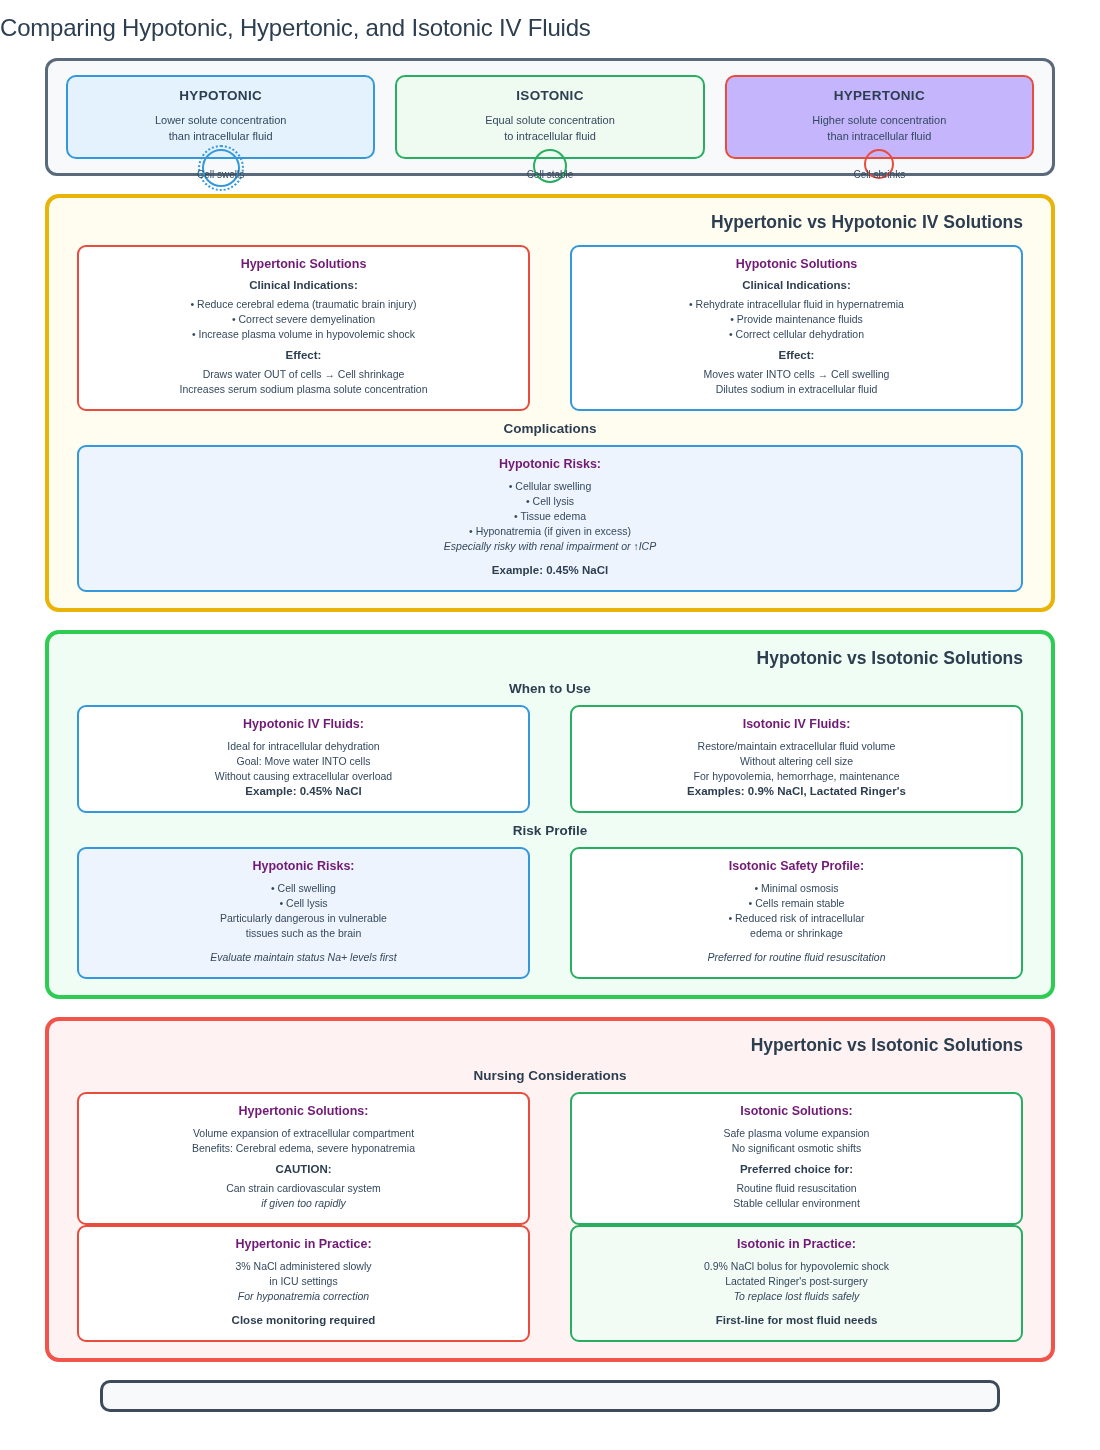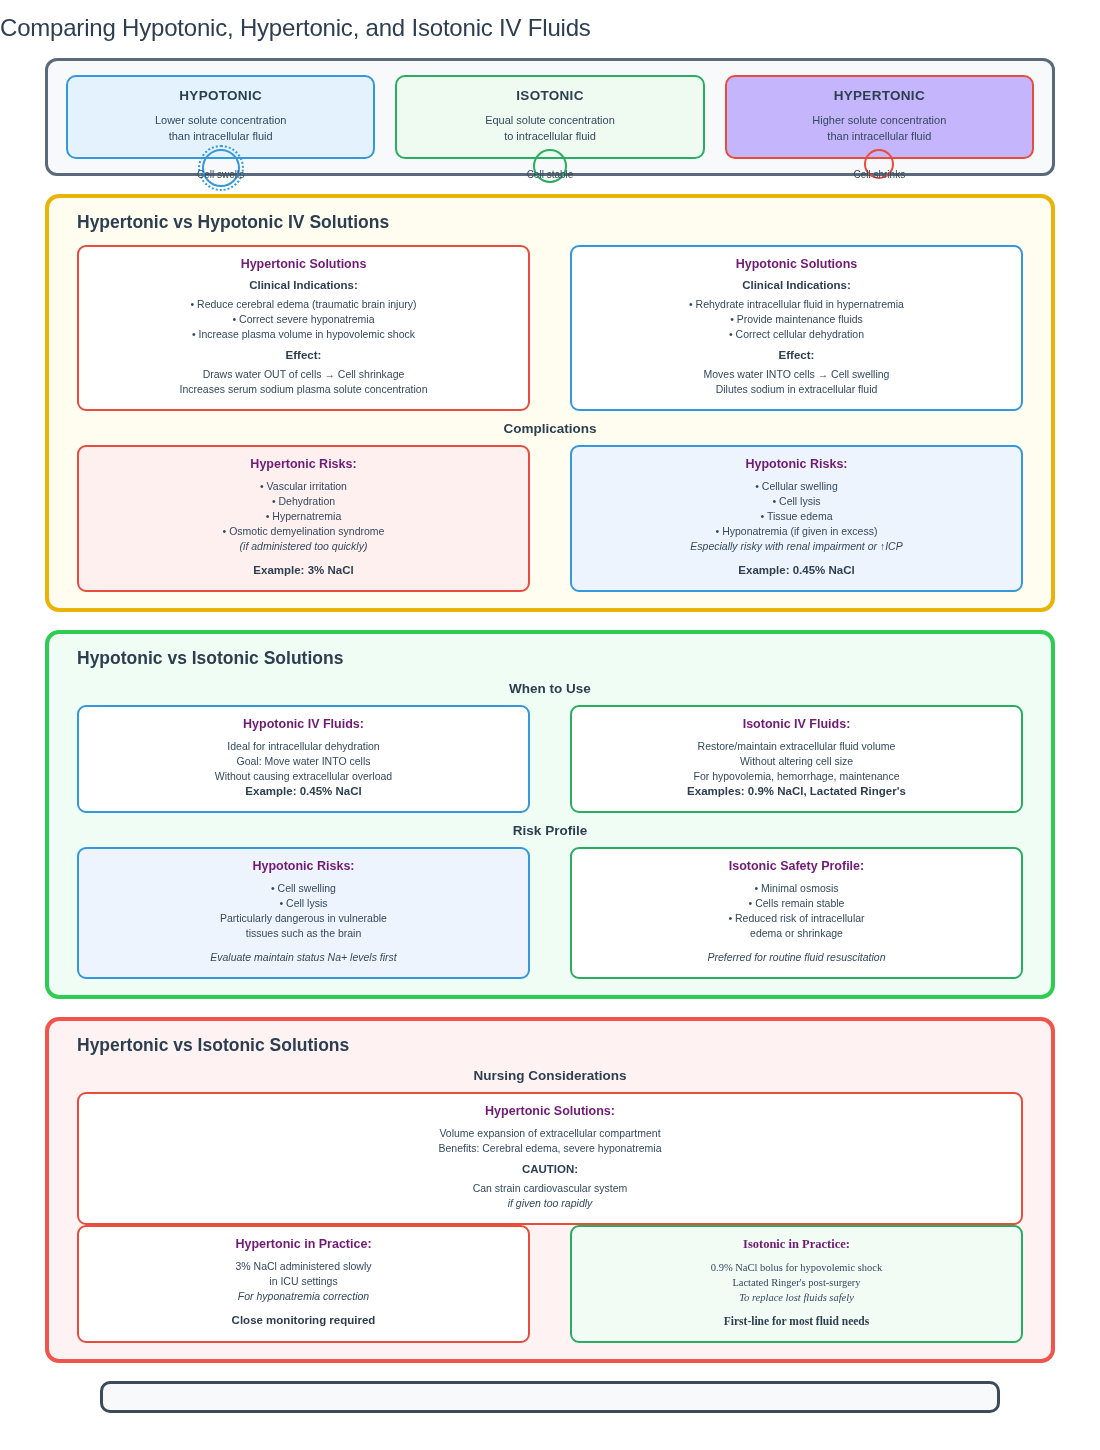--- a/index.html
+++ b/index.html
@@ -102,21 +102,21 @@
     margin: 18px 45px 0 45px;
     border: 4px solid;
     border-radius: 14px;
     padding: 14px 28px 16px 28px;
   }
   .section.gold  { border-color: #eab308; background: #fffdf0; }
   .section.green { border-color: #2ecc52; background: #f0fdf4; }
   .section.red   { border-color: #f0544a; background: #fef3f2; }
 
   .section-title {
-    text-align: left;
+    text-align: right;
     font-size: 17.5px;
     font-weight: bold;
     color: #2c3e50;
     margin-bottom: 12px;
   }
   .sub-title {
     text-align: center;
     font-size: 13.5px;
     font-weight: bold;
     color: #2c3e50;
@@ -132,21 +132,21 @@
     border-radius: 9px;
     padding: 10px 12px 12px 12px;
     text-align: center;
   }
   .pair-box.b-red   { border-color: #e74c3c; }
   .pair-box.b-blue  { border-color: #3498db; }
   .pair-box.b-green { border-color: #27ae60; }
   .bg-white { background: #ffffff; }
   .bg-red   { background: #fdf0ee; }
   .bg-blue  { background: #eef4fd; }
-  .bg-green { background: #f2fbf4; font-family: Liberation Serif, serif; }
+  .bg-green { background: #f2fbf4; }
 
   .pair-box h4 {
     font-size: 12.5px;
     font-weight: bold;
     color: #701a75;
     margin-bottom: 8px;
   }
   .pair-box .hdr {
     font-size: 11.5px;
     font-weight: bold;
@@ -212,21 +212,21 @@
 </div>
 
 <div class="section gold">
   <div class="section-title">Hypertonic vs Hypotonic IV Solutions</div>
 
   <div class="pair-row">
     <div class="pair-box b-red bg-white">
       <h4>Hypertonic Solutions</h4>
       <div class="hdr">Clinical Indications:</div>
       <div class="ln">• Reduce cerebral edema (traumatic brain injury)</div>
-      <div class="ln">• Correct severe hyponatremia</div>
+      <div class="ln">• Correct severe demyelination</div>
       <div class="ln">• Increase plasma volume in hypovolemic shock</div>
       <div class="hdr">Effect:</div>
       <div class="ln">Draws water OUT of cells → Cell shrinkage</div>
       <div class="ln">Increases serum sodium plasma solute concentration</div>
     </div>
 
     <div class="pair-box b-blue bg-white">
       <h4>Hypotonic Solutions</h4>
       <div class="hdr">Clinical Indications:</div>
       <div class="ln">• Rehydrate intracellular fluid in hypernatremia</div>
@@ -234,29 +234,20 @@
       <div class="ln">• Correct cellular dehydration</div>
       <div class="hdr">Effect:</div>
       <div class="ln">Moves water INTO cells → Cell swelling</div>
       <div class="ln">Dilutes sodium in extracellular fluid</div>
     </div>
   </div>
 
   <div class="sub-title">Complications</div>
 
   <div class="pair-row">
-    <div class="pair-box b-red bg-red">
-      <h4>Hypertonic Risks:</h4>
-      <div class="ln">• Vascular irritation</div>
-      <div class="ln">• Dehydration</div>
-      <div class="ln">• Hypernatremia</div>
-      <div class="ln">• Osmotic demyelination syndrome</div>
-      <div class="ln italic">(if administered too quickly)</div>
-      <div class="ln bold gap-top">Example: 3% NaCl</div>
-    </div>
 
     <div class="pair-box b-blue bg-blue">
       <h4>Hypotonic Risks:</h4>
       <div class="ln">• Cellular swelling</div>
       <div class="ln">• Cell lysis</div>
       <div class="ln">• Tissue edema</div>
       <div class="ln">• Hyponatremia (if given in excess)</div>
       <div class="ln italic">Especially risky with renal impairment or ↑ICP</div>
       <div class="ln bold gap-top">Example: 0.45% NaCl</div>
     </div>
@@ -315,20 +306,28 @@
   <div class="pair-row">
     <div class="pair-box b-red bg-white">
       <h4>Hypertonic Solutions:</h4>
       <div class="ln">Volume expansion of extracellular compartment</div>
       <div class="ln">Benefits: Cerebral edema, severe hyponatremia</div>
       <div class="hdr">CAUTION:</div>
       <div class="ln">Can strain cardiovascular system</div>
       <div class="ln italic">if given too rapidly</div>
     </div>
 
+    <div class="pair-box b-green bg-white">
+      <h4>Isotonic Solutions:</h4>
+      <div class="ln">Safe plasma volume expansion</div>
+      <div class="ln">No significant osmotic shifts</div>
+      <div class="hdr">Preferred choice for:</div>
+      <div class="ln">Routine fluid resuscitation</div>
+      <div class="ln">Stable cellular environment</div>
+    </div>
   </div>
 
 
   <div class="pair-row">
     <div class="pair-box b-red bg-white">
       <h4>Hypertonic in Practice:</h4>
       <div class="ln">3% NaCl administered slowly</div>
       <div class="ln">in ICU settings</div>
       <div class="ln italic">For hyponatremia correction</div>
       <div class="ln bold gap-top">Close monitoring required</div>

